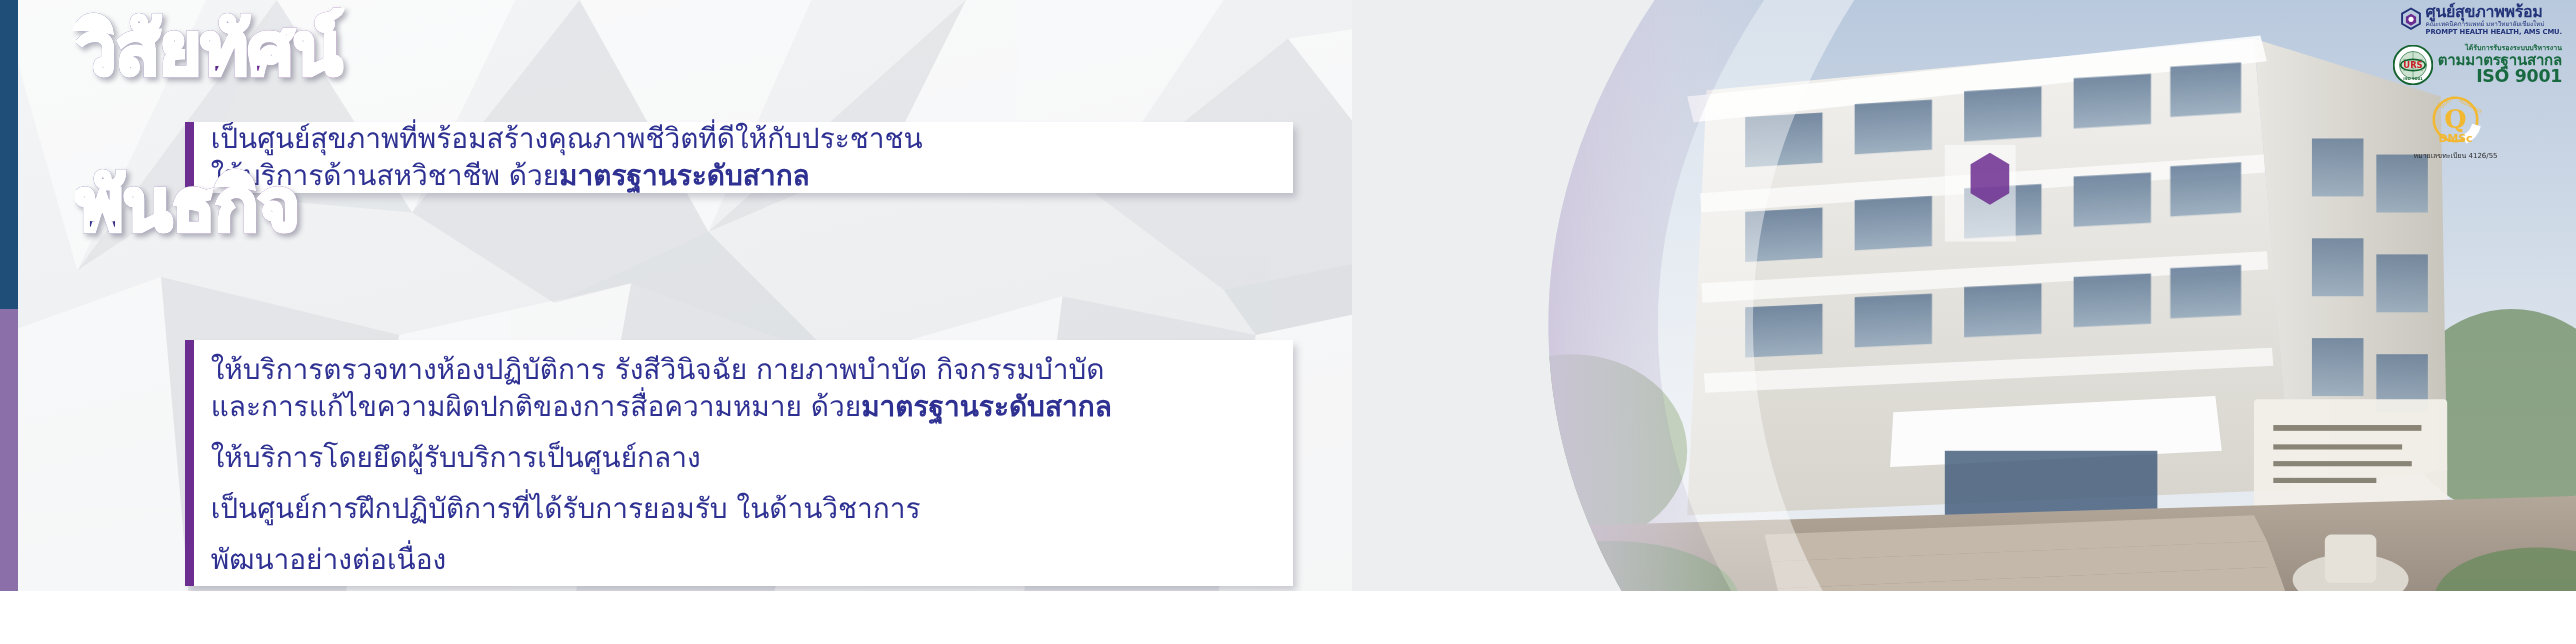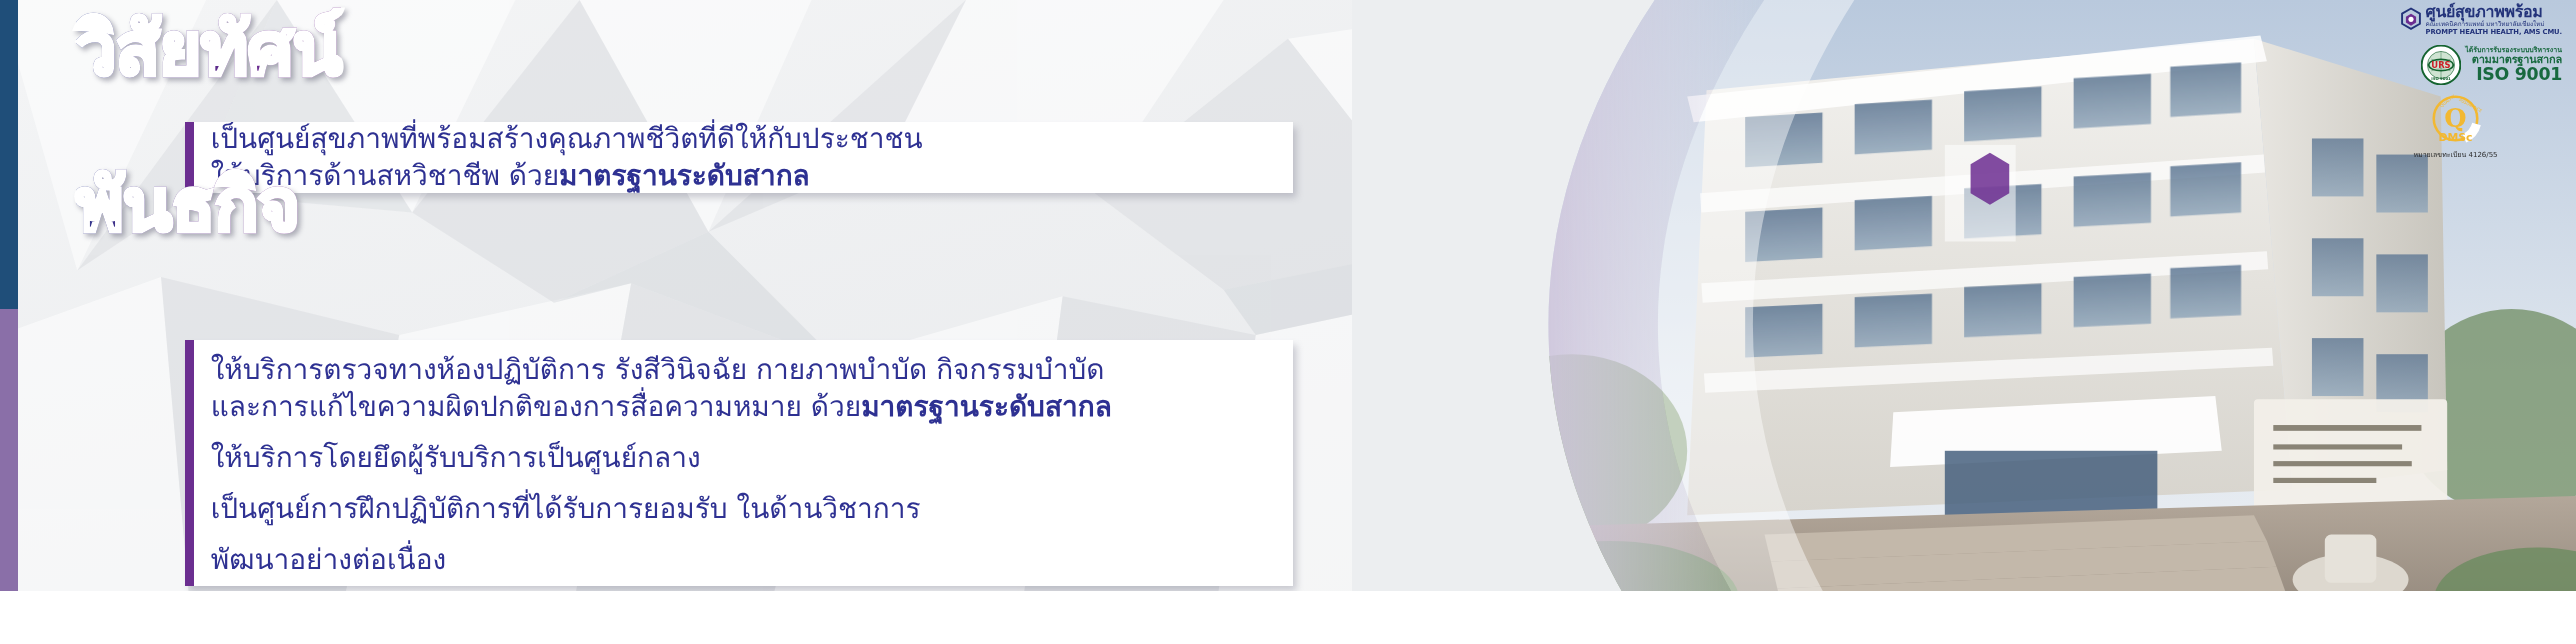--- a/index.html
+++ b/index.html
@@ -69,21 +69,21 @@
   .brand-sub { font-size:6.4px; color:#23337a; line-height:1.15;
                letter-spacing:-0.1px; }
   .brand-en { font-size:6.8px; font-weight:bold; color:#23337a;
               letter-spacing:-0.1px; }
 
   .iso-row { display:flex; align-items:center; justify-content:flex-end;
              gap:4.5px; margin-top:9px; }
   .urs-seal { width:40px; height:40px; flex:0 0 40px; }
   .iso-text { text-align:right; }
   .iso-l1 { font-size:7px; font-weight:bold; color:#18693f; line-height:1.1; }
-  .iso-l2 { font-size:11px; font-weight:bold; color:#18693f; line-height:1.05;
+  .iso-l2 { font-size:15px; font-weight:bold; color:#18693f; line-height:1.05;
             letter-spacing:-0.2px; }
   .iso-l3 { font-size:17.4px; font-weight:bold; color:#18693f; line-height:1;
             letter-spacing:-0.3px; }
 
   .q-seal { width:55px; height:55px; margin:6.4px auto 0; display:block; }
   .reg-no { font-size:7px; color:#2b2b2b; margin-top:3px; }
 </style>
 </head>
 <body>
 

